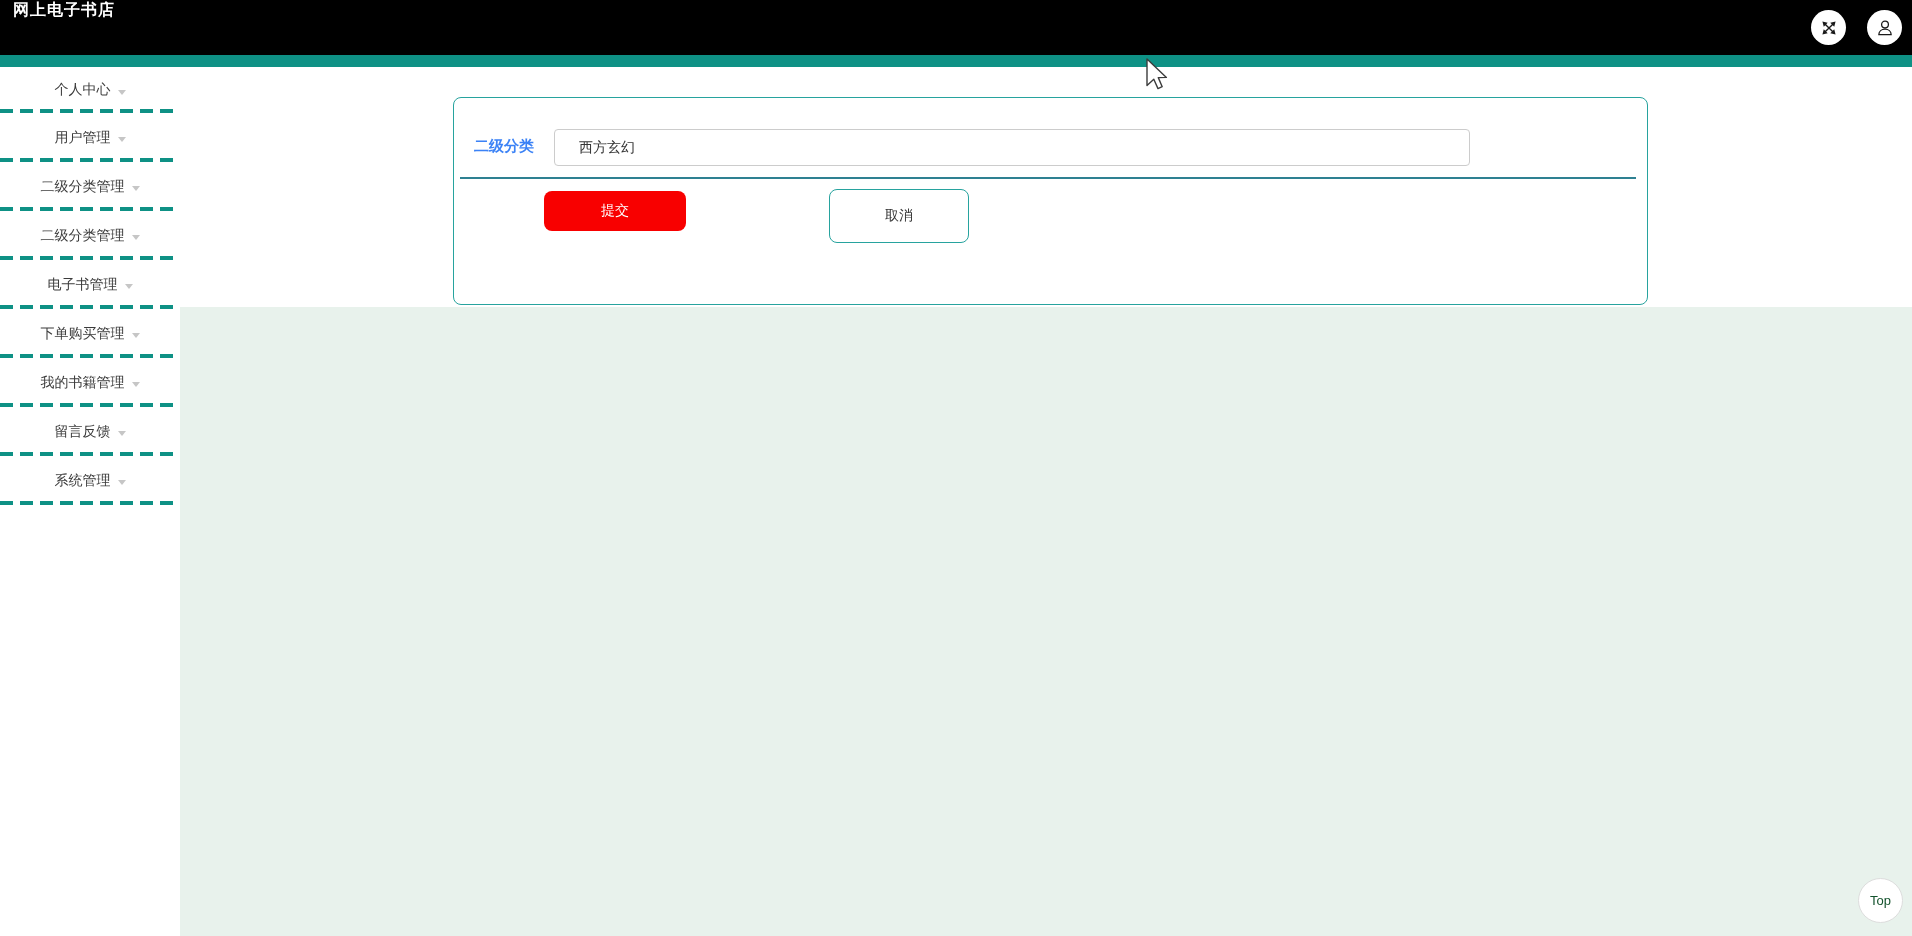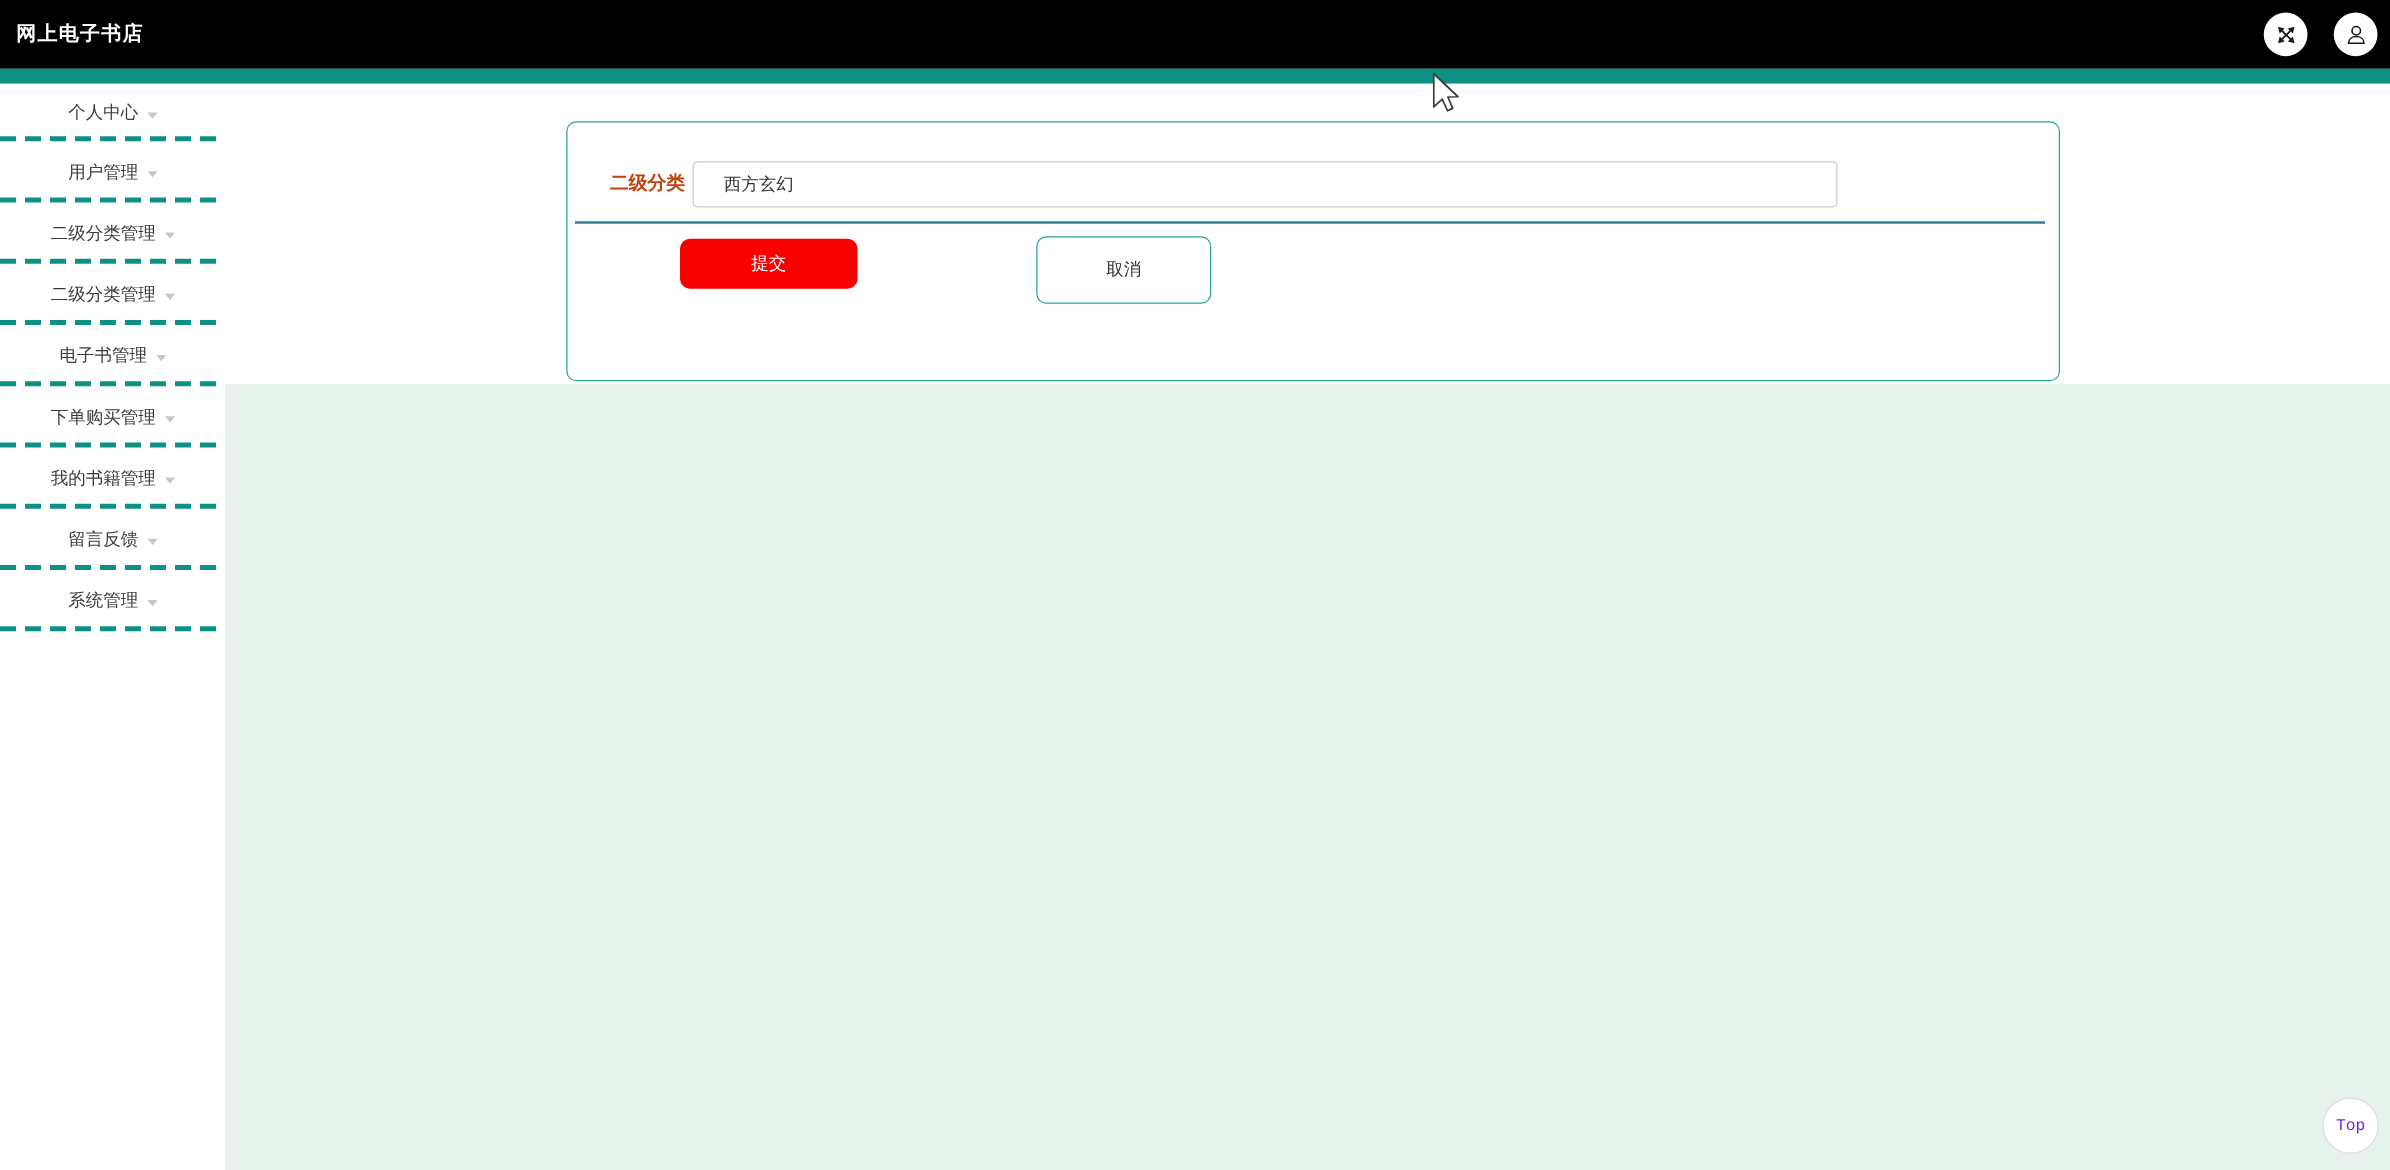--- a/index.html
+++ b/index.html
@@ -15,21 +15,21 @@
   body{
     font-family:"Liberation Sans","DejaVu Sans",sans-serif;
     background:#ffffff;
     position:relative;
     color:#333;
   }
   
   .header{
     position:absolute;left:0;top:0;width:1912px;height:55px;
     background:var(--header-bg);
-    display:flex;align-items:center;
+    display:flex;align-items:flex-start;
   }
   .header-title{
     color:#fff;font-size:16px;font-weight:bold;margin-left:13px;letter-spacing:1px;
   }
   .header-right{
     position:absolute;right:10px;top:0;height:55px;display:flex;align-items:center;gap:21px;
   }
   .hdr-circle{
     width:35px;height:35px;border-radius:50%;background:#fff;
     display:flex;align-items:center;justify-content:center;cursor:pointer;
@@ -64,22 +64,22 @@
   .green-area{
     position:absolute;left:180px;top:307px;width:1732px;height:629px;
     background:var(--page-bg-green);
   }
   
   .form-card{
     position:absolute;left:453px;top:97px;width:1195px;height:208px;
     background:#fff;border:1px solid var(--card-border);border-radius:8px;z-index:2;
   }
   .form-label{
-    position:absolute;left:34px;top:139px;
-    font-size:15px;font-weight:bold;color:#c2410c;
+    position:absolute;left:20px;top:139px;
+    font-size:15px;font-weight:bold;color:#3b82f6;
   }
   .form-card .form-label{top:39px;}
   .category-input{
     position:absolute;left:100px;top:31px;width:916px;height:37px;
     border:1px solid #ccc;border-radius:4px;padding:0 24px;
     font-size:14px;color:#333;outline:none;
     font-family:"Liberation Sans","DejaVu Sans",sans-serif;
   }
   .form-divider{
     position:absolute;left:6px;top:79px;width:1176px;height:0;
@@ -93,22 +93,22 @@
   }
   .btn-cancel{
     position:absolute;left:375px;top:91px;width:140px;height:54px;
     background:#fff;color:#333;border:1px solid var(--card-border);border-radius:8px;
     font-size:14px;cursor:pointer;
     font-family:"Liberation Sans","DejaVu Sans",sans-serif;
   }
   
   .top-btn{
     position:absolute;left:1858px;top:878px;width:45px;height:45px;border-radius:50%;
-    background:#fff;border:1px solid #ddd;color:#6d28d9;font-size:13px;
-    display:flex;align-items:center;justify-content:center;cursor:pointer;z-index:5;font-family:Liberation Mono, monospace;
+    background:#fff;border:1px solid #ddd;color:#14532d;font-size:13px;
+    display:flex;align-items:center;justify-content:center;cursor:pointer;z-index:5;
   }
   
   .cursor{
     position:absolute;left:1146px;top:58px;z-index:9;pointer-events:none;
   }
 </style>
 </head>
 <body>
 
 <div class="header">

